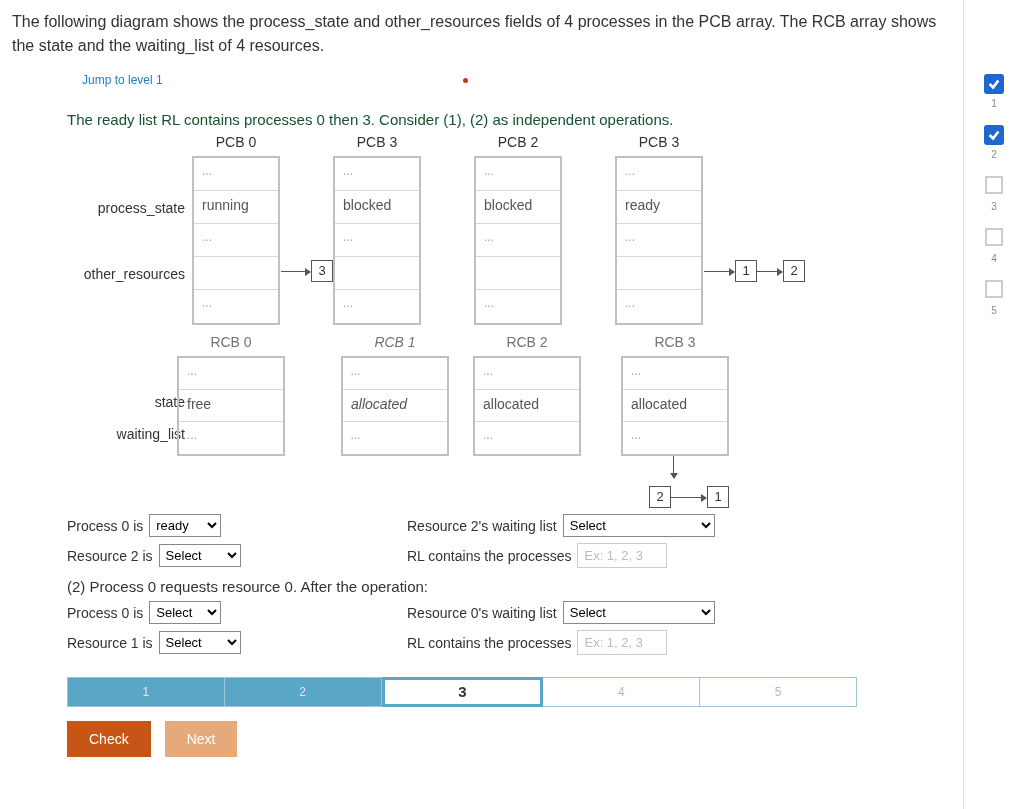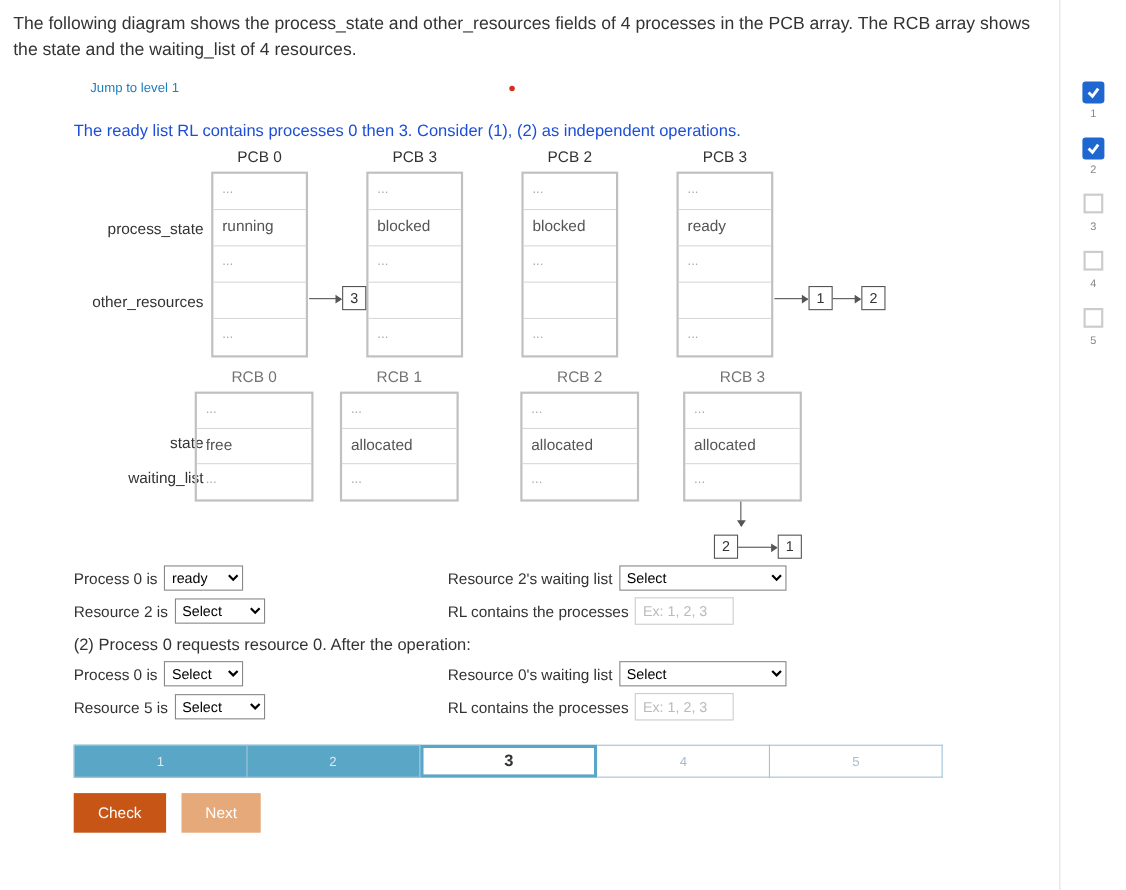--- a/index.html
+++ b/index.html
@@ -6,21 +6,21 @@
   body { font-family: Arial, Helvetica, sans-serif; font-size: 14px; color: #333; background: #fff; }
   .page { width: 1024px; min-height: 809px; position: relative; display: flex; }
   .main { flex: 1; padding: 10px 12px 20px 12px; border-right: 1px solid #e0e0e0; }
   .right-rail { width: 60px; padding-top: 74px; display: flex; flex-direction: column; align-items: center; }
   .intro { font-size: 16px; color: #333; margin-bottom: 15px; line-height: 1.5; }
   .code-id { font-size: 10px; color: #bbb; margin-bottom: 10px; }
   .jump-row { display: flex; align-items: center; padding-left: 70px; margin-bottom: 24px; }
   .jump-link { color: #1e7fbe; font-size: 12px; }
   .red-dot { margin-left: 300px; width: 5px; height: 5px; background: #d62c1a; border-radius: 50%; }
   .content { padding-left: 55px; }
-  .ready-text { font-size: 15px; color: #1d4ed8; margin-bottom: 6px; }
+  .ready-text { font-size: 15px; color: #14532d; margin-bottom: 6px; }
 
   .diagram { position: relative; width: 780px; height: 200px; }
   .pcb-group { position: absolute; top: 0; }
   .pcb0 { left: 125px; } .pcb1 { left: 266px; } .pcb2 { left: 407px; } .pcb3 { left: 548px; }
   .pcb-title { text-align: center; font-size: 14px; color: #333; margin-bottom: 6px; }
   .pcb-box { width: 88px; border: 2px solid #c0c0c0; }
   .pcb-row { height: 33px; border-bottom: 1px solid #d8d8d8; padding: 6px 8px; font-size: 14px; color: #555; }
   .pcb-row:last-child { border-bottom: none; }
   .pcb-row.dots { color: #aaa; font-size: 12px; }
   .row-label { position: absolute; font-size: 14px; color: #333; text-align: right; width: 110px; }
@@ -32,21 +32,21 @@
   .sb1  { top: 126px; left: 668px; }
   .sb2  { top: 126px; left: 716px; }
   .arrow-h { position: absolute; height: 1px; background: #555; }
   .arrow-h::after { content: ''; position: absolute; right: -1px; top: -3px; border-left: 6px solid #555; border-top: 4px solid transparent; border-bottom: 4px solid transparent; }
   .ah1 { top: 137px; left: 214px; width: 29px; }
   .ah2 { top: 137px; left: 637px; width: 30px; }
   .ah3 { top: 137px; left: 690px; width: 25px; }
 
   .diagram2 { position: relative; width: 780px; height: 180px; }
   .rcb-group { position: absolute; top: 0; }
-  .rcb0 { left: 110px; } .rcb1 { left: 242px; } .rcb2 { left: 406px; } .rcb3 { left: 554px; }
+  .rcb0 { left: 110px; } .rcb1 { left: 274px; font-style: italic; } .rcb2 { left: 406px; } .rcb3 { left: 554px; }
   .rcb-title { text-align: center; font-size: 14px; color: #737373; margin-bottom: 6px; }
   .rcb-box { width: 108px; border: 2px solid #c0c0c0; }
   .rcb-row { height: 32px; border-bottom: 1px solid #d8d8d8; padding: 6px 8px; font-size: 14px; color: #555; }
   .rcb-row:last-child { border-bottom: none; }
   .rcb-row.dots { color: #aaa; font-size: 12px; }
   .row-label.st { top: 60px; left: 8px; }
   .row-label.wl { top: 92px; left: 8px; }
 
   .arrow-v { position: absolute; width: 1px; background: #555; }
   .arrow-v::after { content: ''; position: absolute; bottom: -1px; left: -3px; border-top: 6px solid #555; border-left: 4px solid transparent; border-right: 4px solid transparent; }
@@ -221,21 +221,21 @@
           <span>Process 0 is</span>
           <select class="select-sm"><option>Select</option></select>
         </div>
         <div class="qcol">
           <span>Resource 0's waiting list</span>
           <select class="select-lg"><option>Select</option></select>
         </div>
       </div>
       <div class="qrow">
         <div class="qcol left">
-          <span>Resource 5 is</span>
+          <span>Resource 1 is</span>
           <select class="select-md"><option>Select</option></select>
         </div>
         <div class="qcol">
           <span>RL contains the processes</span>
           <input type="text" placeholder="Ex: 1, 2, 3" style="">
         </div>
       </div>
 
       <div class="steps">
         <div class="step done">1</div>

